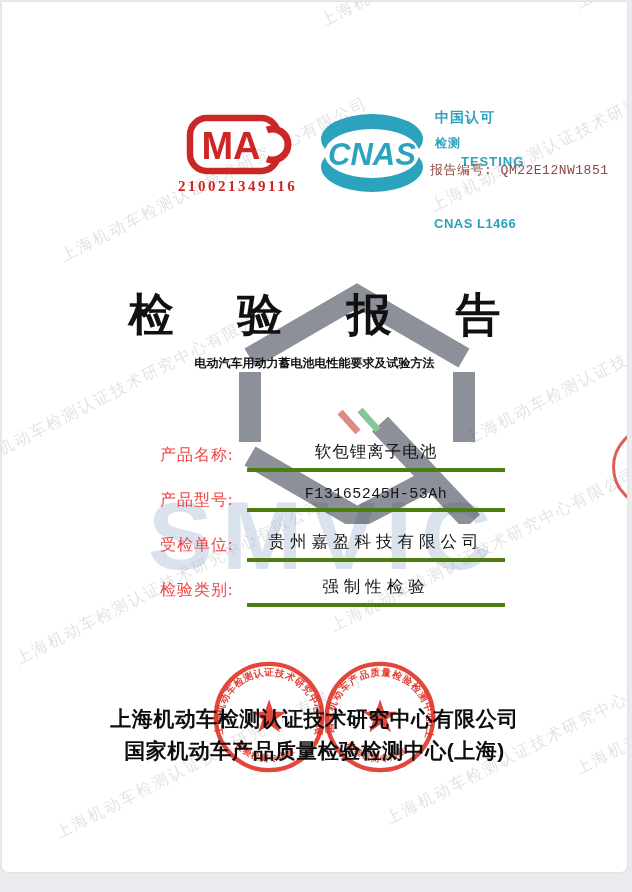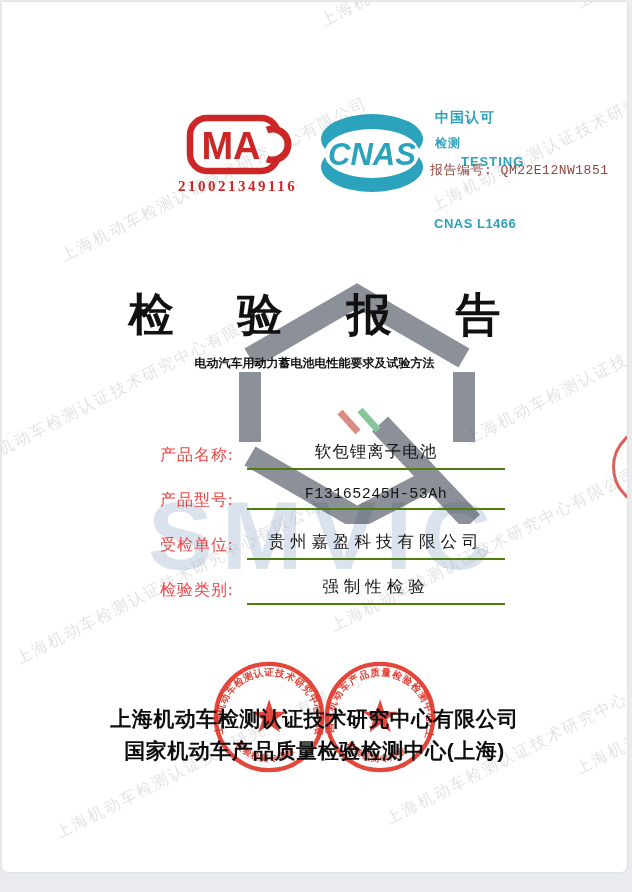--- a/index.html
+++ b/index.html
@@ -31,21 +31,21 @@
   
   .title{position:absolute;left:0;top:283px;width:100%;text-align:center;z-index:4;
          font-size:45px;font-weight:700;color:#111;}
   .title span{letter-spacing:64px;display:inline-block;transform:translateX(32px);}
   .subtitle{position:absolute;left:0;top:353px;width:100%;text-align:center;z-index:4;
             font-size:12px;font-weight:600;color:#111;}
   
   .field-row{position:absolute;left:0;width:100%;z-index:4;}
   .field-label{position:absolute;left:158px;top:0;font-size:16px;color:#ef4444;letter-spacing:1px;}
   .field-value{position:absolute;left:245px;top:-4px;width:258px;text-align:center;
-               padding-bottom:5px;border-bottom:2px solid #4d7c0f;font-size:16.5px;color:#151515;}
+               padding-bottom:5px;border-bottom:4px solid #4d7c0f;font-size:16.5px;color:#151515;}
   .v-sp1{letter-spacing:1px;}
   .v-mono{font-family:"Liberation Mono","DejaVu Sans Mono",monospace;font-size:15px;letter-spacing:.5px;}
   .v-sp5{letter-spacing:5px;}
   
   .seal{position:absolute;z-index:3;}
   .seal-left{left:209px;top:657px;}
   .seal-right{left:320px;top:657px;}
   .edge-arc{position:absolute;left:610px;top:424px;width:76px;height:76px;border-radius:50%;
             border:3px solid rgba(208,58,46,.8);z-index:3;background:transparent;}
   .footer-line{position:absolute;left:0;width:100%;text-align:center;z-index:4;color:#0d0d0d;

